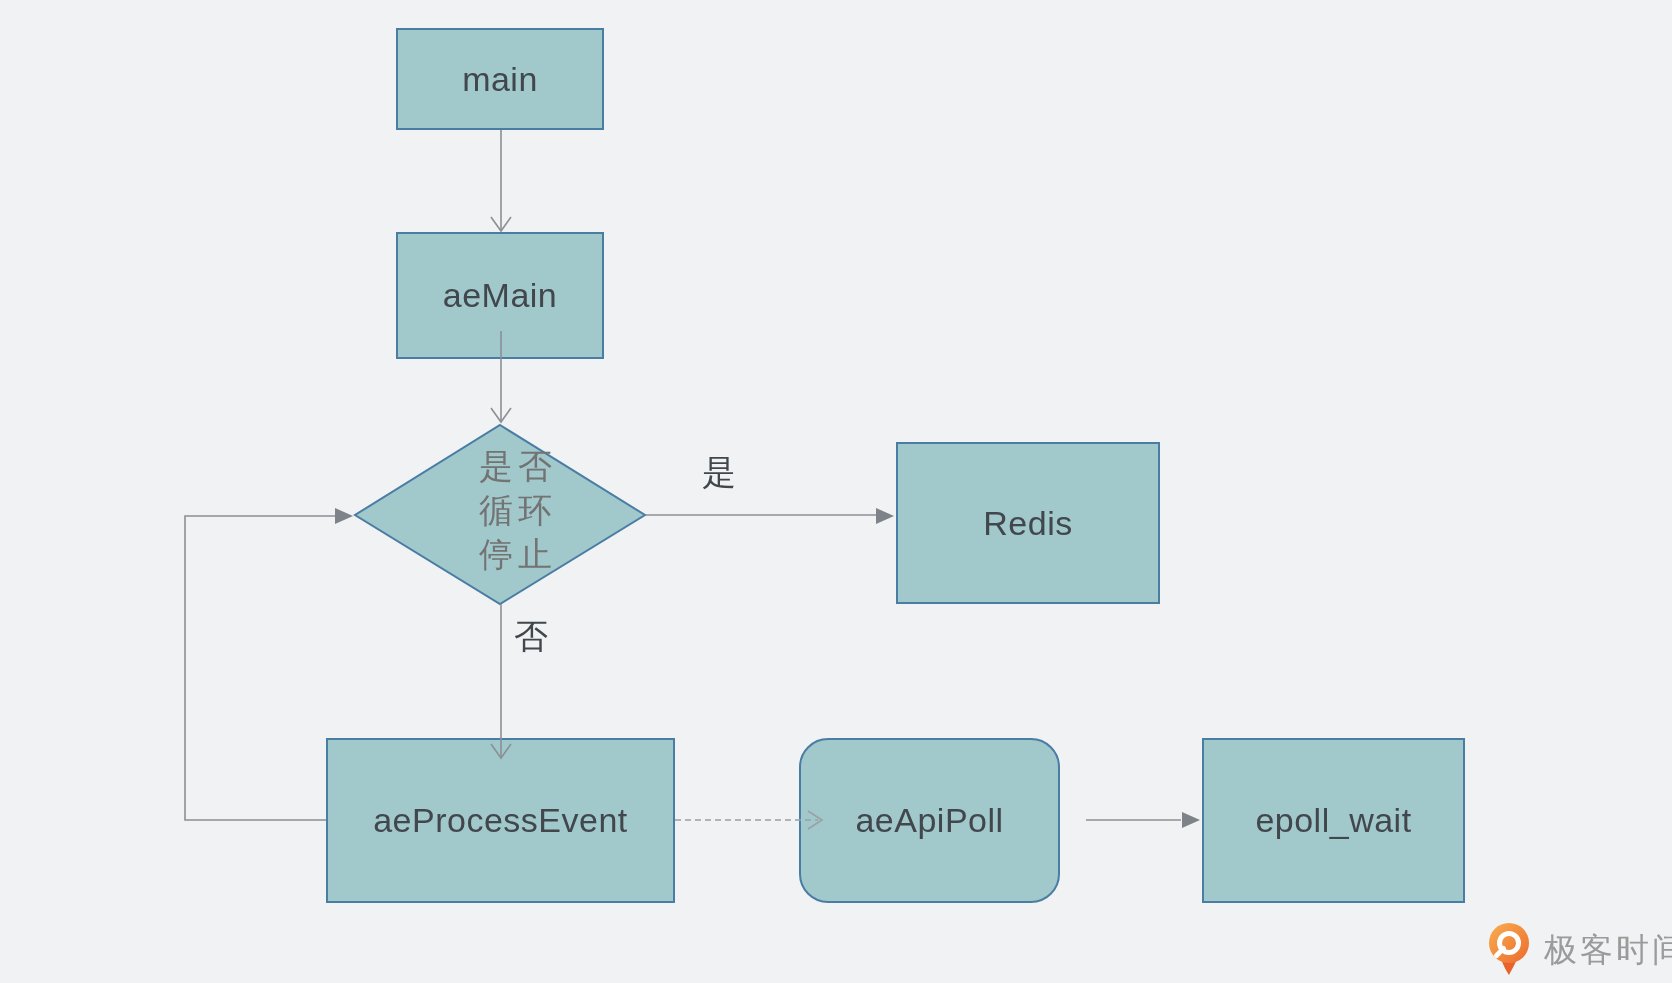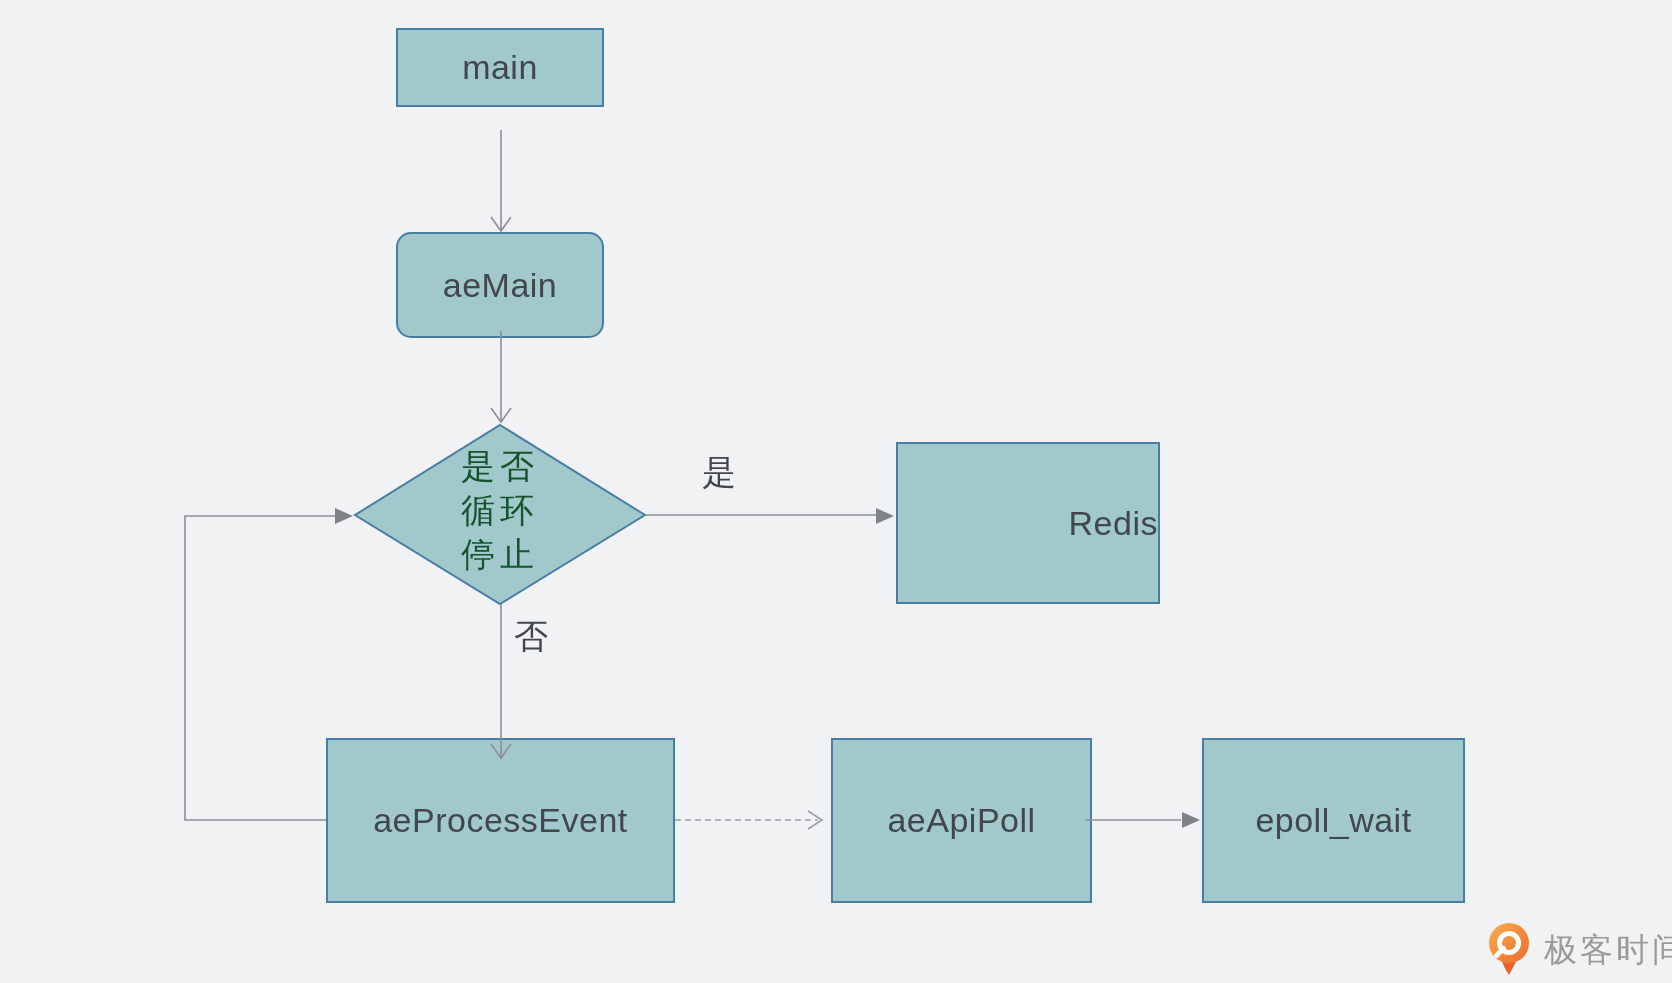--- a/index.html
+++ b/index.html
@@ -18,22 +18,22 @@
     border:2px solid #4a7da4;
     box-sizing:border-box;
     display:flex;align-items:center;justify-content:center;
     color:#41474c;font-size:34px;
     text-align:center;
     letter-spacing:0.5px;
   }
   .node .multiline{line-height:47px;}
 
   .diamond-text{
-    position:absolute;left:425px;top:444px;width:150px;
-    color:#14532d;font-size:34px;line-height:44px;
+    position:absolute;left:443px;top:444px;width:150px;
+    color:#737373;font-size:34px;line-height:44px;
     text-align:center;letter-spacing:5px;
   }
   .edge-label{
     position:absolute;color:#41474c;font-size:34px;
   }
   .yes-label{left:702px;top:450px;}
   .no-label{left:514px;top:614px;}
 
   .brand{
     position:absolute;left:1486px;top:922px;height:56px;
@@ -46,39 +46,39 @@
 </style>
 </head>
 <body>
 
 <div class="stage">
 
   <svg class="layer" viewBox="0 0 1672 983">
     <polygon points="500,425 645,515 500,604 355,515" fill="#a1c8cb" stroke="#4a7da4" stroke-width="2"></polygon>
   </svg>
 
-  <div class="node" style="left:396px;top:28px;width:208px;height:79px;text-align:center;">
+  <div class="node" style="left:396px;top:28px;width:208px;height:102px;text-align:center;">
     <span>main</span>
   </div>
 
-  <div class="node" style="left:396px;top:232px;width:208px;height:106px;border-radius:15px;">
+  <div class="node" style="left:396px;top:232px;width:208px;height:127px;">
     <span>aeMain</span>
   </div>
 
-  <div class="node" style="left:896px;top:442px;width:264px;height:162px;justify-content:flex-end;">
+  <div class="node" style="left:896px;top:442px;width:264px;height:162px;">
     <div class="multiline">
       <div>Redis</div>
     </div>
   </div>
 
   <div class="node" style="left:326px;top:738px;width:349px;height:165px;text-align:right;">
     <span>aeProcessEvent</span>
   </div>
 
-  <div class="node" style="left:831px;top:738px;width:261px;height:165px;">
+  <div class="node" style="left:799px;top:738px;width:261px;height:165px;border-radius:29px;">
     <span>aeApiPoll</span>
   </div>
 
   <div class="node" style="left:1202px;top:738px;width:263px;height:165px;text-align:center;">
     <span>epoll_wait</span>
   </div>
 
   <div class="diamond-text">
     <div>是否</div>
     <div>循环</div>

